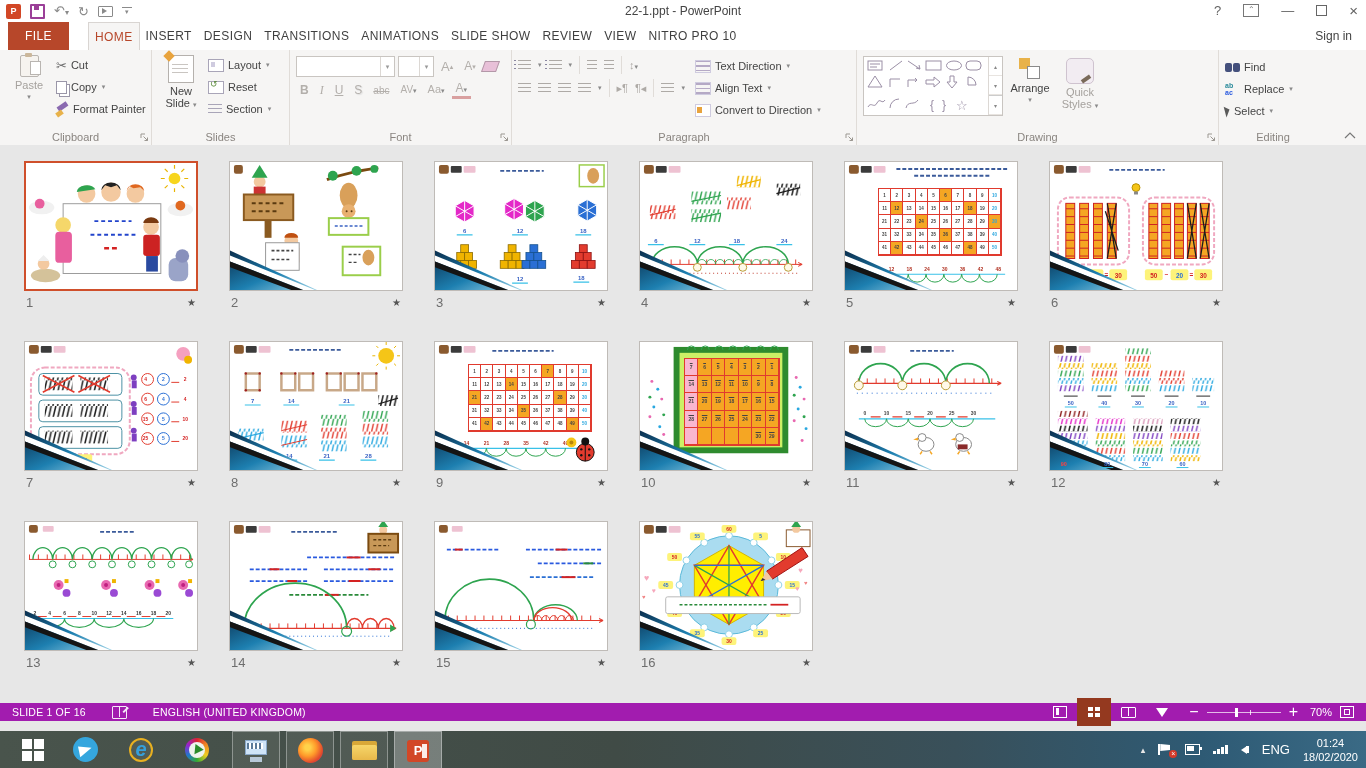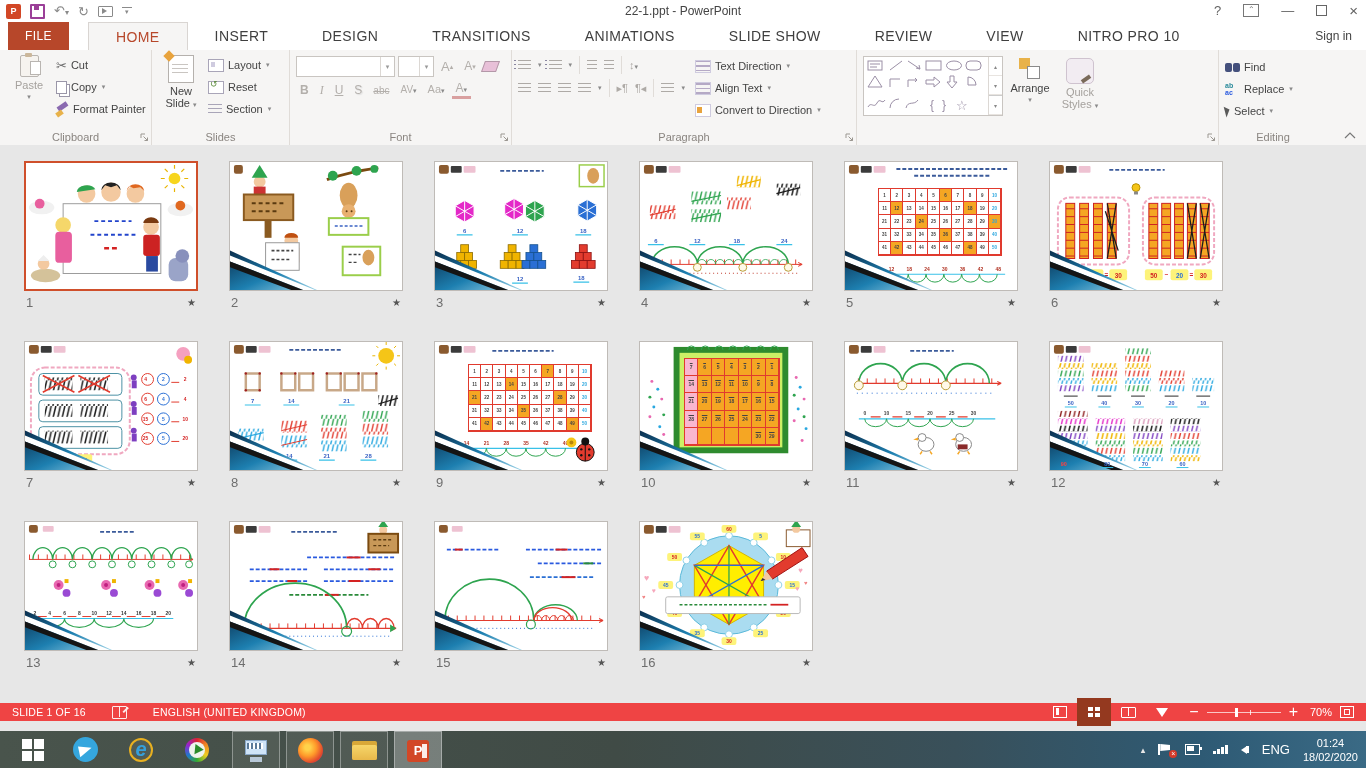--- a/index.html
+++ b/index.html
@@ -19,21 +19,21 @@
   #wintitle{position:absolute;left:50%;top:4px;transform:translateX(-50%);font-size:12px;color:#444}
   .winbtns{position:absolute;right:8px;top:2px;display:flex;align-items:center;gap:22px;color:#636363;font-size:13px}
   .rdopt{width:14px;height:11px;border:1px solid #777;font-size:8px;line-height:9px;text-align:center;color:#777}
   .restic{width:9px;height:9px;border:1px solid #666;position:relative;background:#fff}
   .restic::before{content:"";position:absolute;left:2px;top:-3px;width:9px;height:9px;border:1px solid #666;z-index:-1}
   
   #tabrow{position:absolute;left:0;top:22px;width:1366px;height:28px;background:#fff;border-bottom:1px solid #d9d5d2}
   .filetab{position:absolute;left:8px;top:0;height:28px;background:#b7472a;color:#fff;font-size:12px;
     display:flex;align-items:center;padding:0 17px;letter-spacing:.4px}
   .tabs{position:absolute;left:88px;top:0;display:flex;height:28px}
-  .tab{height:28px;display:flex;align-items:center;padding:0 27px;font-size:14px;color:#3f3f3f;letter-spacing:.4px}
+  .tab{height:28px;display:flex;align-items:center;padding:0 6px;font-size:12px;color:#3f3f3f;letter-spacing:.4px}
   .tab.active{background:#f6f5f4;border:1px solid #d9d5d2;border-bottom:none;color:#b7472a}
   #signin{position:absolute;right:14px;top:7px;font-size:12px;color:#444}
   
   #ribbon{position:absolute;left:0;top:50px;width:1366px;height:95px;background:#f6f5f4;border-bottom:1px solid #cfcbc7;display:flex}
   .rgroup{position:relative;height:95px;border-right:1px solid #e0dcd8;box-sizing:border-box;padding:3px 4px 0 6px;flex-shrink:0}
   .glabel{position:absolute;bottom:2px;left:0;width:100%;text-align:center;font-size:11px;color:#8a8580}
   .dlgico{position:absolute;right:2px;bottom:3px}
   .rbody{display:flex;gap:4px}
   .bigbtn{display:flex;flex-direction:column;align-items:center;width:46px;padding-top:2px;gap:2px}
   .blabel{font-size:11px;color:#444;text-align:center;line-height:12px}
@@ -118,21 +118,21 @@
   .g9{top:22px}
   .ngrid .c{border-right:.5px solid #e03a2e;border-bottom:.5px solid #e03a2e;font-size:4.5px;font-weight:bold;color:#444;
     display:flex;align-items:center;justify-content:center;overflow:hidden}
   .ngrid .c.h{background:#f5a623}
   .ngrid .c.b{color:#2ba7df}
   .ngrid .c.p{background:#f9b6cf}
   .g10{left:44px;top:16px;width:96px;height:88px;grid-template-columns:repeat(7,1fr);grid-template-rows:repeat(5,1fr);
     background:#f5a623;border:1.5px solid #e03a2e}
   .g10 .c{font-size:5px;text-decoration:overline}
   
-  #statusbar{position:absolute;left:0;top:703px;width:1366px;height:18px;background:#ef4444;color:#fff;display:flex;align-items:center}
+  #statusbar{position:absolute;left:0;top:703px;width:1366px;height:18px;background:#a21caf;color:#fff;display:flex;align-items:center}
   .stleft{display:flex;align-items:center;gap:26px;padding-left:12px;font-size:10.5px;letter-spacing:.2px}
   .ic-spell{width:13px;height:11px;border:1px solid #fff;border-radius:1px;position:relative;opacity:.9}
   .ic-spell::before{content:"";position:absolute;left:6px;top:0;width:1px;height:10px;background:#fff}
   .ic-spell::after{content:"";position:absolute;right:-3px;top:2px;width:7px;height:1.5px;background:#fff;transform:rotate(-45deg)}
   .stright{margin-left:auto;display:flex;align-items:center;height:28px}
   .vbtn{width:34px;height:28px;display:flex;align-items:center;justify-content:center}
   .vbtn.on{background:#94391f}
   .sv-normal{width:12px;height:10px;border:1px solid #fff;position:relative}
   .sv-normal::before{content:"";position:absolute;left:2px;top:1px;width:3px;height:7px;background:#fff}
   .sv-sorter{width:12px;height:10px;background:
@@ -463,20 +463,21 @@
       <div class="bigbtn">
         <span class="ic-arrange"></span>
         <span class="blabel">Arrange</span>
           <span class="caret">▾</span>
       </div>
       <div class="bigbtn">
         <span class="ic-qs"></span>
         <span class="blabel dis"><span>Quick</span><br><span>Styles</span> <span class="caret">▾</span></span>
       </div>
     </div>
+    <div class="glabel">Drawing</div>
     <svg class="dlgico" width="9" height="9">
         <path d="M1 1H5M1 1V5M3.5 3.5L7.5 7.5M7.5 4.5v3h-3" stroke="#9b9791" fill="none"></path>
       </svg>
   </div>
 
   <div class="rgroup" style="width:108px;border-right:none">
     <div class="scol" style="padding-top:4px">
       <div class="sbtn">
           <span class="ic-find"></span>
           <span>Find</span>

